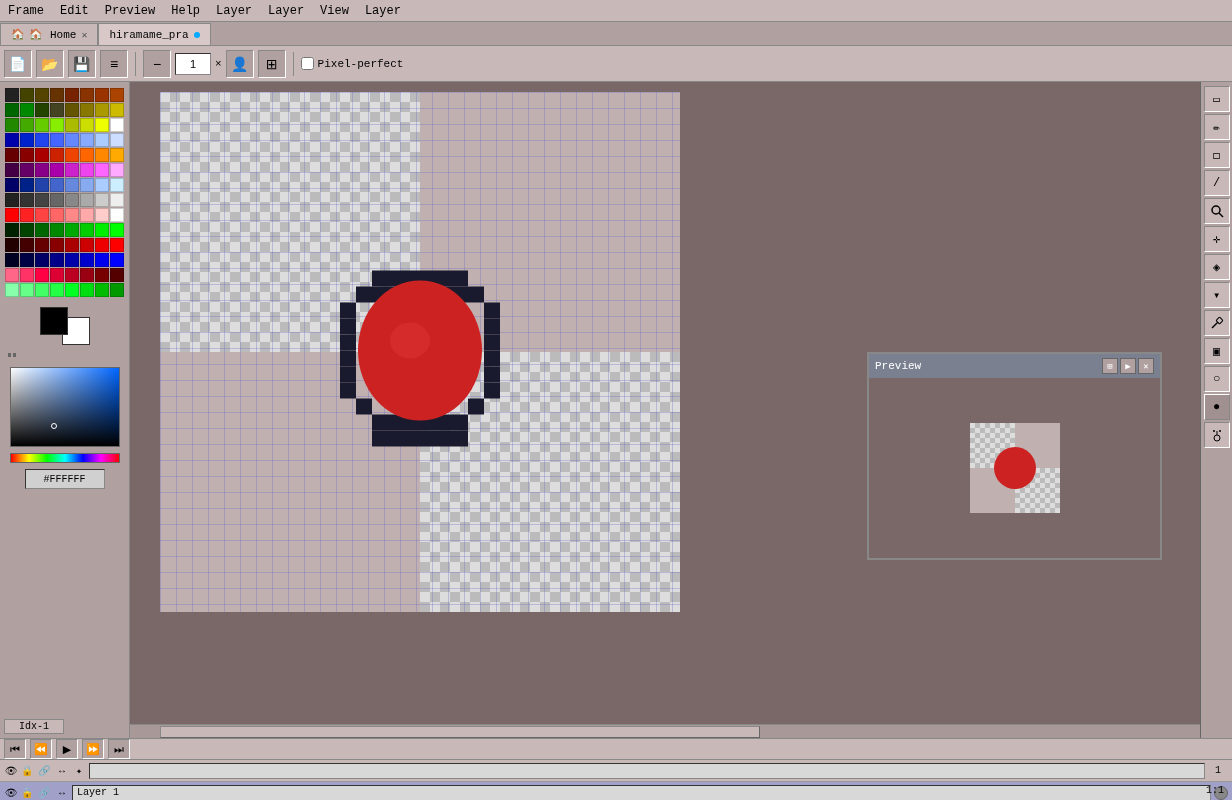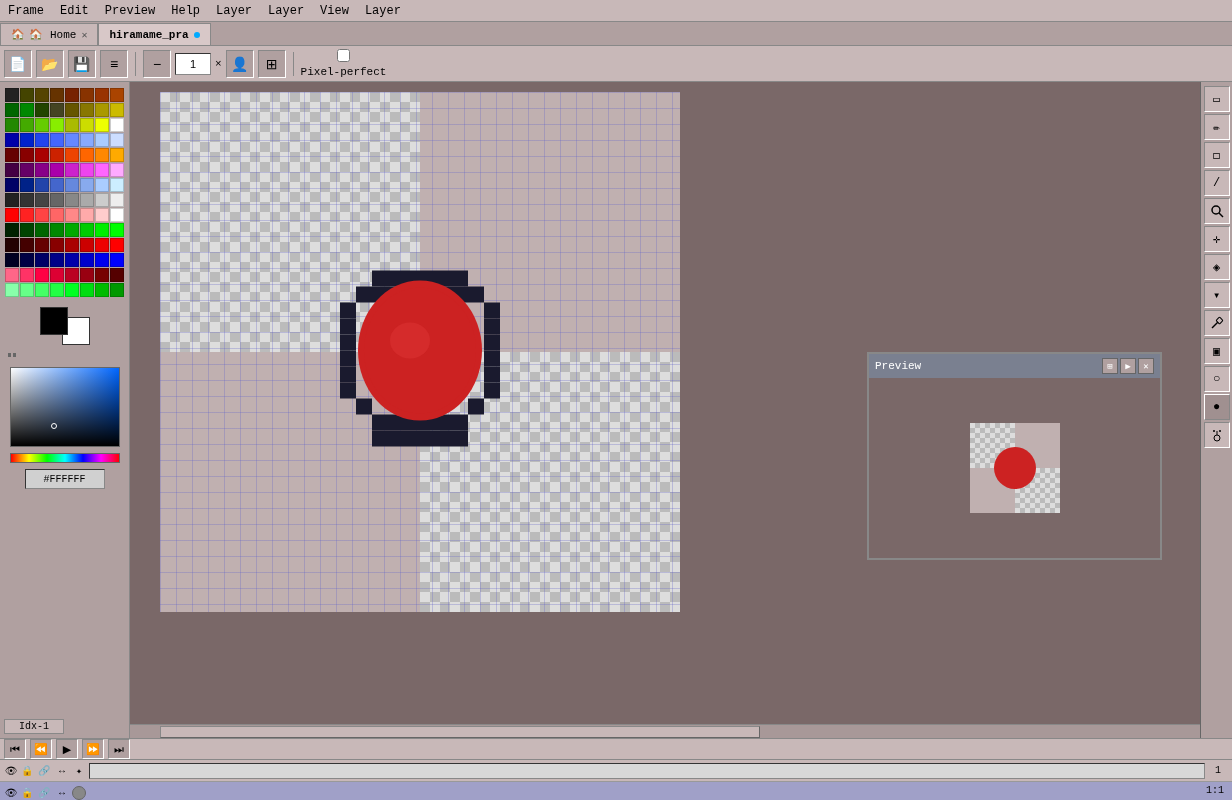--- a/index.html
+++ b/index.html
@@ -46,21 +46,20 @@
       border-bottom: none;
       display: flex;
       align-items: center;
       gap: 5px;
       font-size: 11px;
       cursor: pointer;
     }
     .tab.active {
       background: #d8c8c8;
       z-index: 1;
-      font-weight: bold;
     }
     .tab-close {
       font-size: 10px;
       color: #555;
     }
     .tab-dot {
       width: 6px;
       height: 6px;
       border-radius: 50%;
       background: #00aaff;
@@ -97,21 +96,20 @@
       border: 1px inset #888;
       text-align: center;
       font-size: 11px;
     }
     .pixel-perfect-label {
       display: flex;
       align-items: center;
       gap: 4px;
       font-size: 11px;
       color: #000;
-      flex-direction: column;
     }
     .toolbar-sep {
       width: 1px;
       height: 24px;
       background: #888;
       margin: 0 3px;
     }
 
     
     #main-layout {
@@ -875,20 +873,21 @@
       <div class="layer-icon" data-name="blend-icon-0">✦</div>
       <div class="layer-name" data-name="frame-name-display"></div>
       <div class="layer-frame-num" data-name="frame-number" data-bind="layers.0.frame_num">1</div>
     </div>
 
     <div class="layer-row active" data-name="layer-row-1">
       <div class="layer-icon" data-name="visibility-icon-1">👁</div>
       <div class="layer-icon" data-name="lock-icon-1">🔒</div>
       <div class="layer-icon" data-name="link-icon-1">🔗</div>
       <div class="layer-icon" data-name="continuous-icon-1">↔</div>
+      <div class="layer-name" data-name="layer-1-name" data-bind="layers.1.name">Layer 1</div>
       <div class="layer-thumb" style="background: #888888;" data-name="layer-1-thumbnail"></div>
     </div>
   </div>
 </div>
 
 <div id="idx-label" data-name="idx-label" data-bind="idx_label" style="bottom: 66px;">Idx-1</div>
 
 <div id="scale-indicator" data-name="scale-indicator" data-bind="scale_indicator">1:1</div>
 
 <style>

